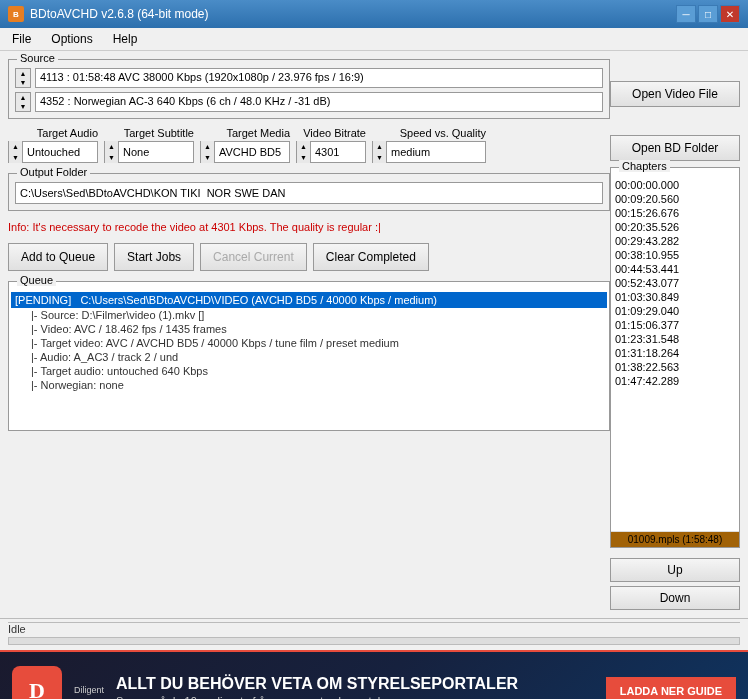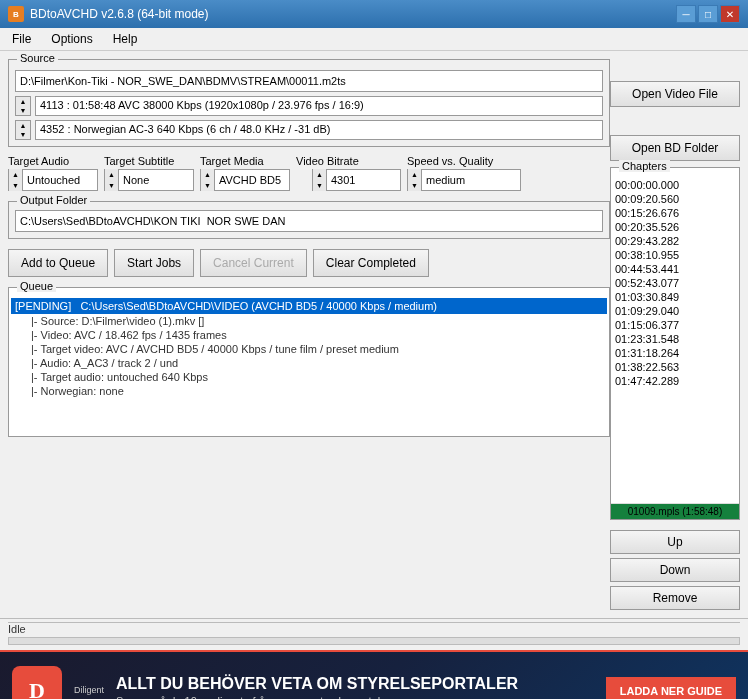--- a/index.html
+++ b/index.html
@@ -153,20 +153,21 @@
     
     .target-row {
       display: flex;
       gap: 6px;
       margin-top: 2px;
     }
     .target-group {
       display: flex;
       flex-direction: column;
       gap: 2px;
+      align-items: flex-end;
     }
     .target-label-text { font-size: 11px; }
     .target-combo {
       display: flex;
       align-items: center;
       border: 1px solid #999;
       background: white;
       height: 22px;
     }
     .target-combo-up-down {
@@ -327,21 +328,21 @@
     }
 
     .chapters-footer {
       font-size: 10px;
       text-align: center;
       padding: 2px;
       border-top: 1px solid #ddd;
       position: absolute;
       bottom: 0;
       width: 100%;
-      background: #15803d;
+      background: #a16207;
     }
 
     
     .queue-controls {
       display: flex;
       flex-direction: column;
       gap: 4px;
       margin-top: 4px;
     }
     .queue-ctrl-btn {
@@ -437,21 +438,20 @@
   <span class="menu-item">Options</span>
   <span class="menu-item">Help</span>
 </div>
 
 <div class="main-layout">
 
   <div class="left-panel">
 
     <div class="source-section">
       <span class="source-label">Source</span>
-      <input class="path-input" type="text" style="margin-top: 6px;" value="D:\Filmer\Kon-Tiki - NOR_SWE_DAN\BDMV\STREAM\00011.m2ts">
 
       
       <div class="info-row">
         <div class="spin-btn">
           <div class="spin-arrow">▲</div>
           <div class="spin-arrow">▼</div>
         </div>
         <div class="info-text">4113 :  01:58:48  AVC  38000 Kbps  (1920x1080p / 23.976 fps / 16:9)</div>
       </div>
 
@@ -497,21 +497,21 @@
           <div class="target-combo-up-down">
             <div class="spin-arrow">▲</div>
             <div class="spin-arrow">▼</div>
           </div>
           <span class="target-combo-text">AVCHD BD5</span>
         </div>
       </div>
 
       <div class="target-group">
         <span class="target-label-text">Video Bitrate</span>
-        <div class="target-combo" style="width:89px;margin-left:16px;">
+        <div class="target-combo" style="width:70px;">
           <div class="target-combo-up-down">
             <div class="spin-arrow">▲</div>
             <div class="spin-arrow">▼</div>
           </div>
           <span class="target-combo-text">4301</span>
         </div>
       </div>
 
       <div class="target-group">
         <span class="target-label-text">Speed vs. Quality</span>
@@ -523,20 +523,21 @@
           <span class="target-combo-text">medium</span>
         </div>
       </div>
     </div>
 
     <div class="output-section">
       <span class="output-label">Output Folder</span>
       <input class="path-input" type="text" style="margin-top: 4px; width: 100%;" value="C:\Users\Sed\BDtoAVCHD\KON TIKI  NOR SWE DAN">
     </div>
 
+    <div class="info-message">Info: It's necessary to recode the video at 4301 Kbps. The quality is regular :|</div>
 
     <div class="action-buttons">
       <button class="action-btn">Add to Queue</button>
       <button class="action-btn">Start Jobs</button>
       <button class="action-btn" disabled="">Cancel Current</button>
       <button class="action-btn">Clear Completed</button>
     </div>
 
     <div class="queue-section">
       <span class="queue-label">Queue</span>
@@ -578,21 +579,20 @@
         <div class="chapter-item">01:31:18.264</div>
         <div class="chapter-item">01:38:22.563</div>
         <div class="chapter-item">01:47:42.289</div>
       </div>
       <div class="chapters-footer">01009.mpls (1:58:48)</div>
     </div>
 
     <div class="queue-controls">
       <button class="queue-ctrl-btn">Up</button>
       <button class="queue-ctrl-btn">Down</button>
-      <button class="queue-ctrl-btn">Remove</button>
     </div>
   </div>
 
 </div>
 
 <div style="border-top: 1px solid #bbb; background: #f0f0f0; padding: 3px 8px;">
   <span class="status-bar" style="display:block; padding:0;">Idle</span>
   <div class="progress-bar-container">
     <div class="progress-bar-fill"></div>
   </div>

